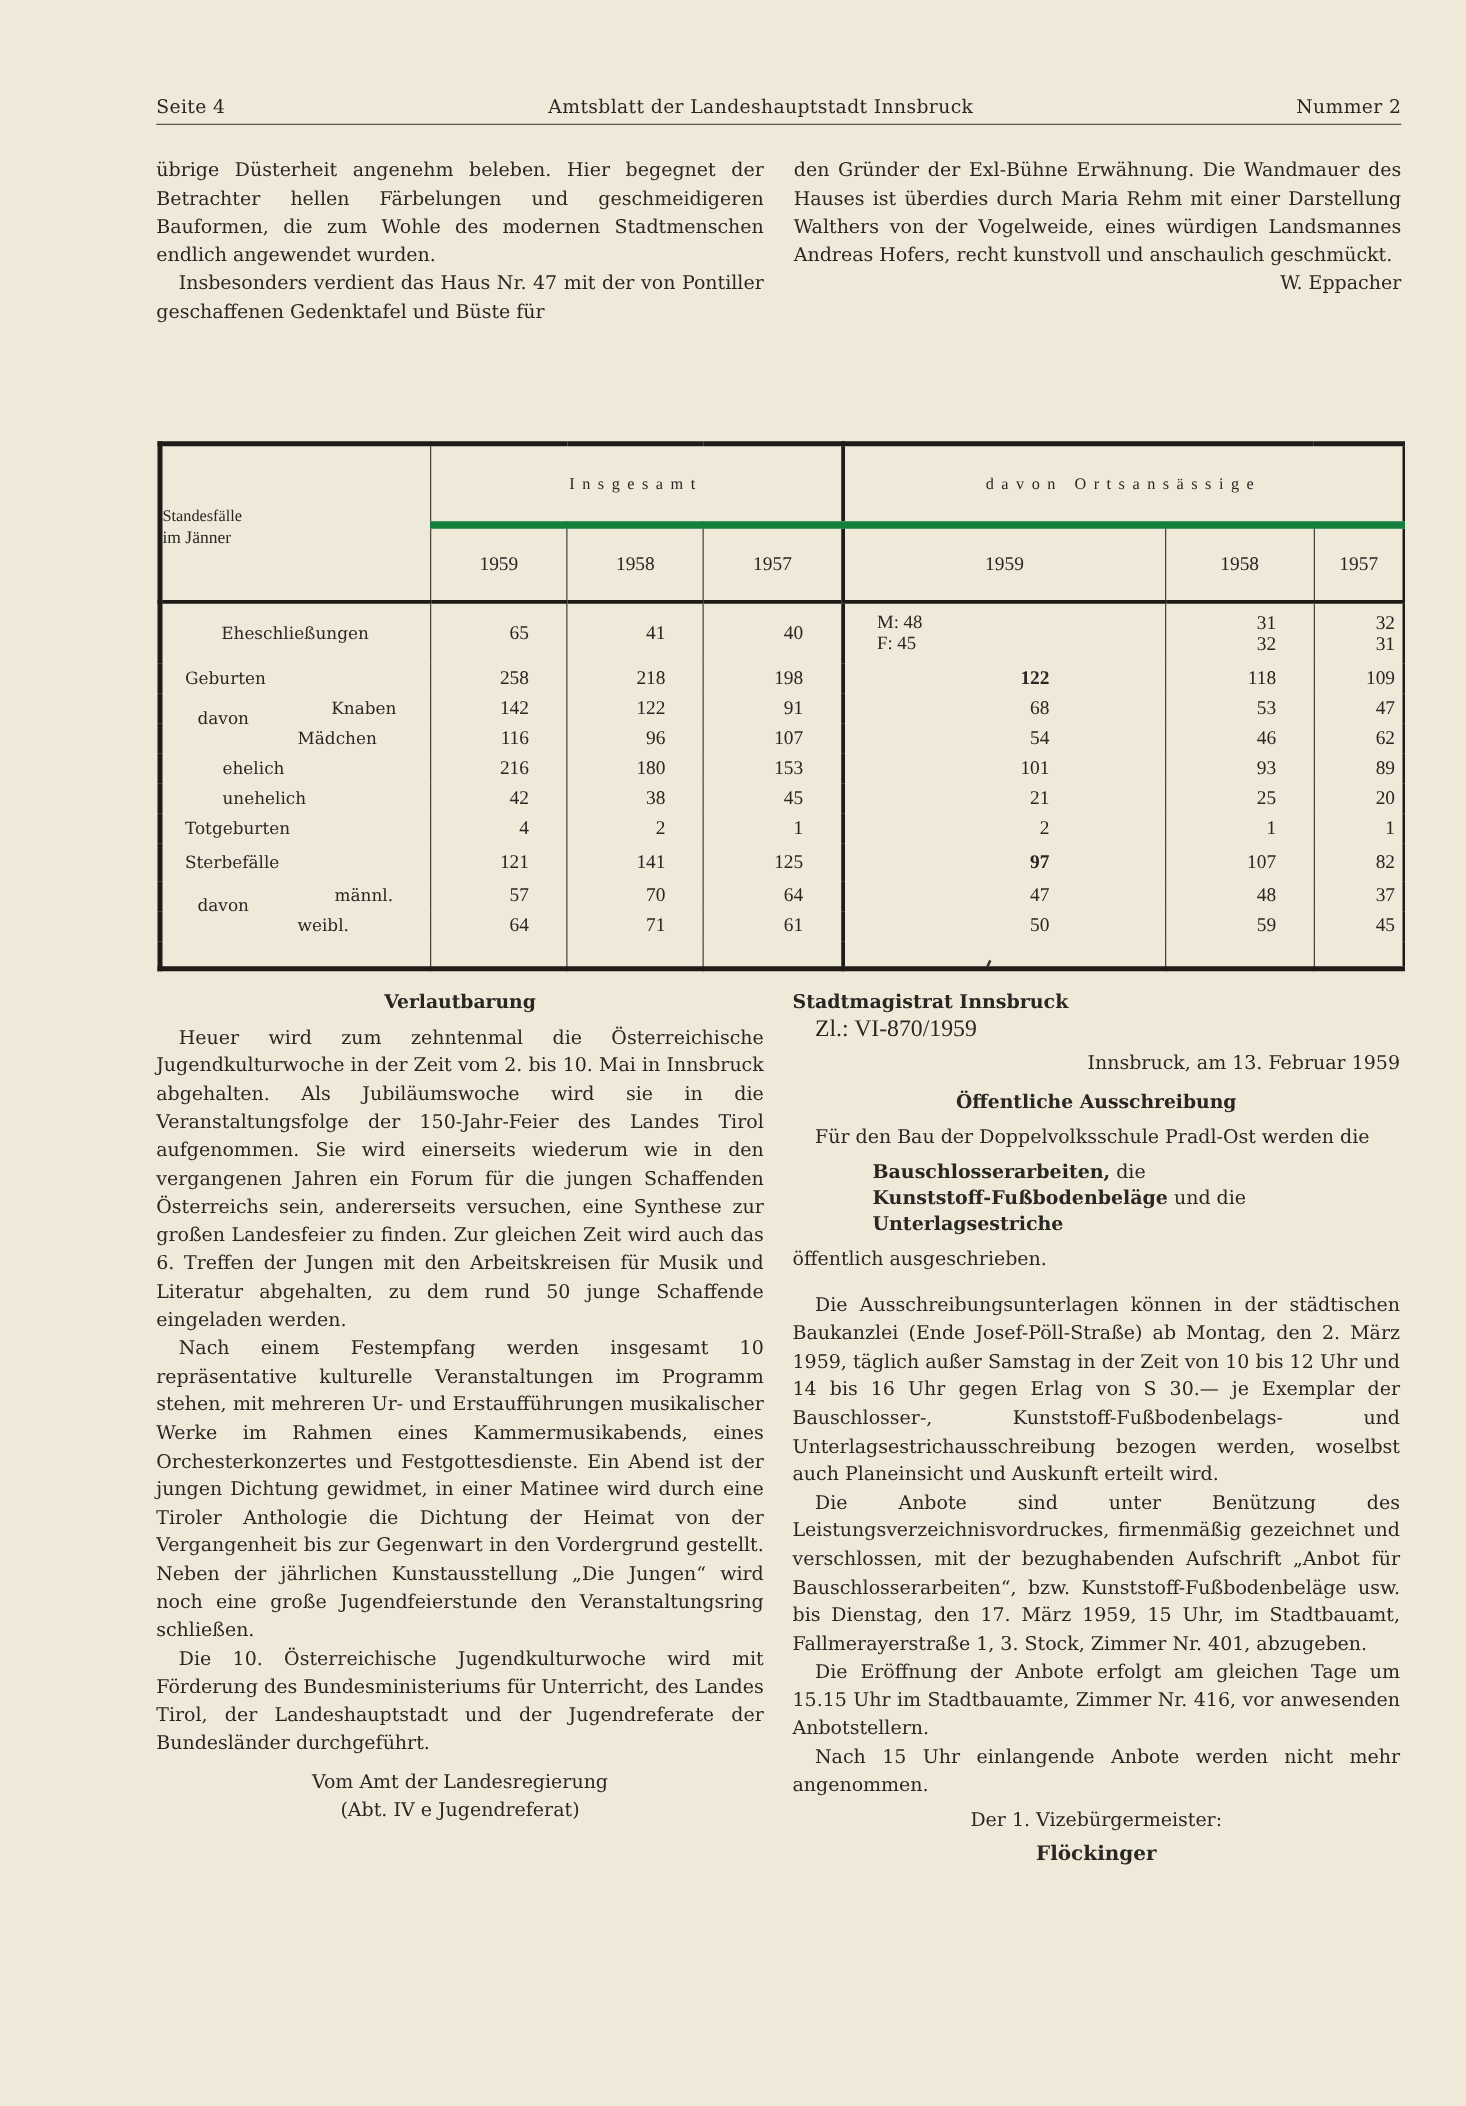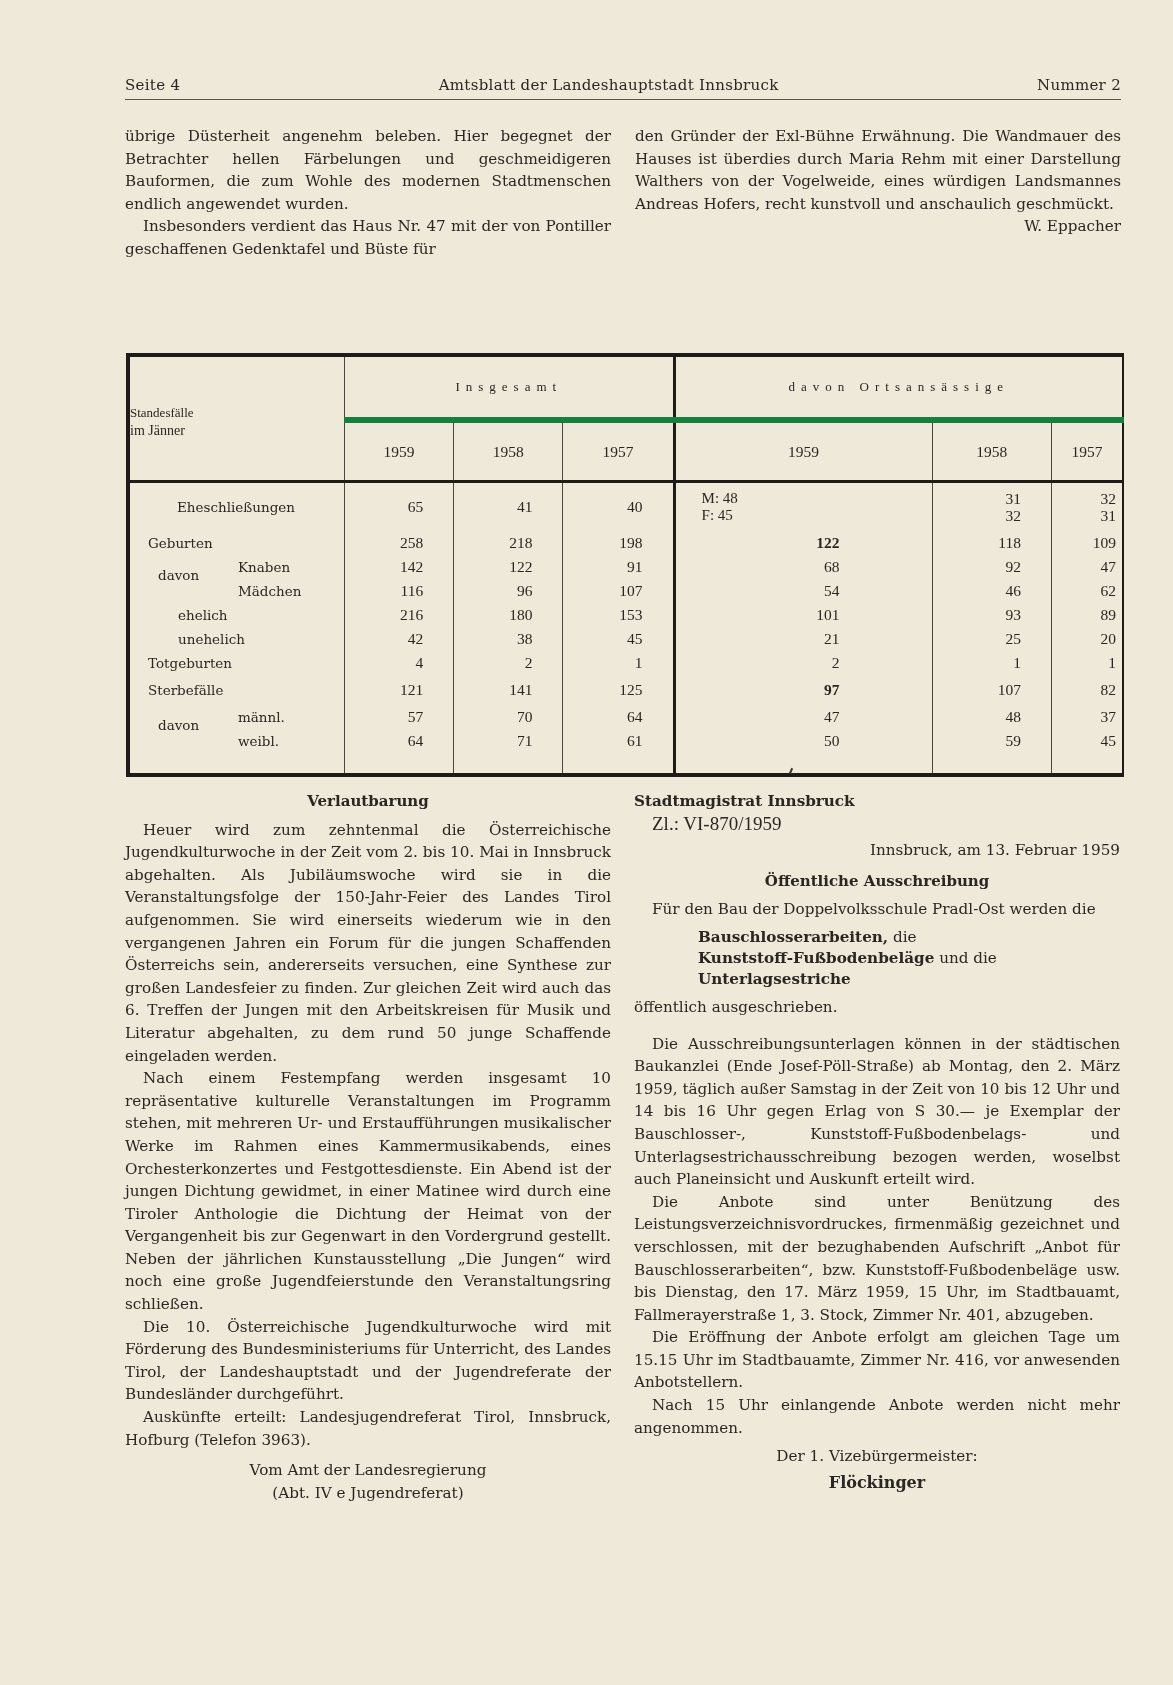--- a/index.html
+++ b/index.html
@@ -48,21 +48,21 @@
   td.num-first { text-align: right; padding-right: 92px !important; }
   td.lbl { font-size: 13.5px; font-family: "DejaVu Serif", serif; padding-left: 18px !important; white-space: nowrap; }
   .lbl-in1 { padding-left: 30px; display:inline-block; }
   .lbl-center { display:block; text-align:center; padding-right: 20px; }
   tr.r td { height: 24px; vertical-align: middle; }
   tr.r-tall td { height: 48px; }
   tr.r-pad td { height: 30px; }
   .mf { display: inline-block; text-align: left; line-height: 17px; font-size: 15px; }
   .stack { display:inline-block; text-align:right; line-height:17px; }
   .bold { font-weight: bold; }
-  .davon-group { position: relative; }
+  .davon-group { position: relative; text-align: center; }
   .davon { font-size: 13.5px; position: absolute; left: 28px; }
   .sub { padding-left: 90px; display: block; }
   .col-left, .col-right { position: absolute; top: 790px; width: 486px; font-size: 15.2px; line-height: 22.6px; text-align: justify; }
   .col-left { left: 125px; }
   .col-right { left: 634px; }
   .sec-title { text-align: center; font-weight: bold; font-size: 15px; margin: 0 0 6px 0; }
   .center { text-align: center; }
   .right { text-align: right; }
   .bold-item { font-weight: bold; }
   .items { padding-left: 64px; line-height: 21px; margin: 6px 0 6px 0; }
@@ -139,21 +139,21 @@
         </tr>
         <tr class="r">
           <td class="lbl davon-group">
             <span class="davon" style="top:12px">davon</span>
             <span class="sub">Knaben</span>
           </td>
           <td class="num">142</td>
           <td class="num">122</td>
           <td class="num">91</td>
           <td class="num-first thick-left">68</td>
-          <td class="num">92</td>
+          <td class="num">53</td>
           <td class="num" style="padding-right:6px !important">47</td>
         </tr>
         <tr class="r">
           <td class="lbl">
               <span class="sub">Mädchen</span>
             </td>
           <td class="num">116</td>
           <td class="num">96</td>
           <td class="num">107</td>
           <td class="num-first thick-left">54</td>
@@ -231,21 +231,20 @@
       </tbody>
     </table>
   </div>
   <div class="mark"></div>
 
   <div class="col-left">
     <h2 class="sec-title">Verlautbarung</h2>
     <p class="para indent">Heuer wird zum zehntenmal die Österreichische Jugendkulturwoche in der Zeit vom 2. bis 10. Mai in Innsbruck abgehalten. Als Jubiläumswoche wird sie in die Veranstaltungsfolge der 150-Jahr-Feier des Landes Tirol aufgenommen. Sie wird einerseits wiederum wie in den vergangenen Jahren ein Forum für die jungen Schaffenden Österreichs sein, andererseits versuchen, eine Synthese zur großen Landesfeier zu finden. Zur gleichen Zeit wird auch das 6. Treffen der Jungen mit den Arbeitskreisen für Musik und Literatur abgehalten, zu dem rund 50 junge Schaffende eingeladen werden.</p>
     <p class="para indent">Nach einem Festempfang werden insgesamt 10 repräsentative kulturelle Veranstaltungen im Programm stehen, mit mehreren Ur- und Erstaufführungen musikalischer Werke im Rahmen eines Kammermusikabends, eines Orchesterkonzertes und Festgottesdienste. Ein Abend ist der jungen Dichtung gewidmet, in einer Matinee wird durch eine Tiroler Anthologie die Dichtung der Heimat von der Vergangenheit bis zur Gegenwart in den Vordergrund gestellt. Neben der jährlichen Kunstausstellung „Die Jungen“ wird noch eine große Jugendfeierstunde den Veranstaltungsring schließen.</p>
     <p class="para indent">Die 10. Österreichische Jugendkulturwoche wird mit Förderung des Bundesministeriums für Unterricht, des Landes Tirol, der Landeshauptstadt und der Jugendreferate der Bundesländer durchgeführt.</p>
-    <p class="para indent">Auskünfte erteilt: Landesjugendreferat Tirol, Innsbruck, Hofburg (Telefon 3963).</p>
     <div style="height:8px"></div>
     <div class="center">Vom Amt der Landesregierung</div>
     <div class="center">(Abt. IV e Jugendreferat)</div>
   </div>
 
   <div class="col-right">
     <div class="bold-item">Stadtmagistrat Innsbruck</div>
     <div style="padding-left:18px; font-family:Liberation Serif, serif; font-size:19px">Zl.: VI-870/1959</div>
     <div class="right" style="margin-top:4px">Innsbruck, am 13. Februar 1959</div>
     <h2 class="sec-title" style="margin-top:8px">Öffentliche Ausschreibung</h2>

